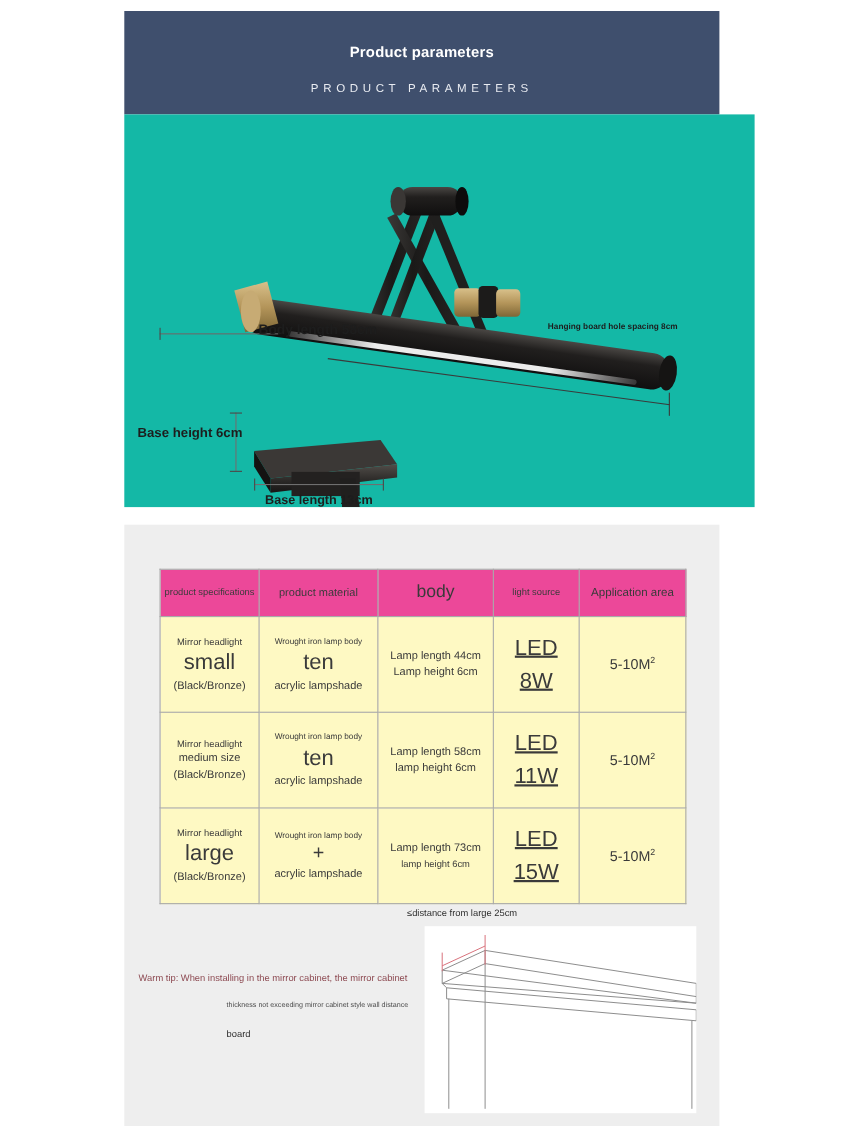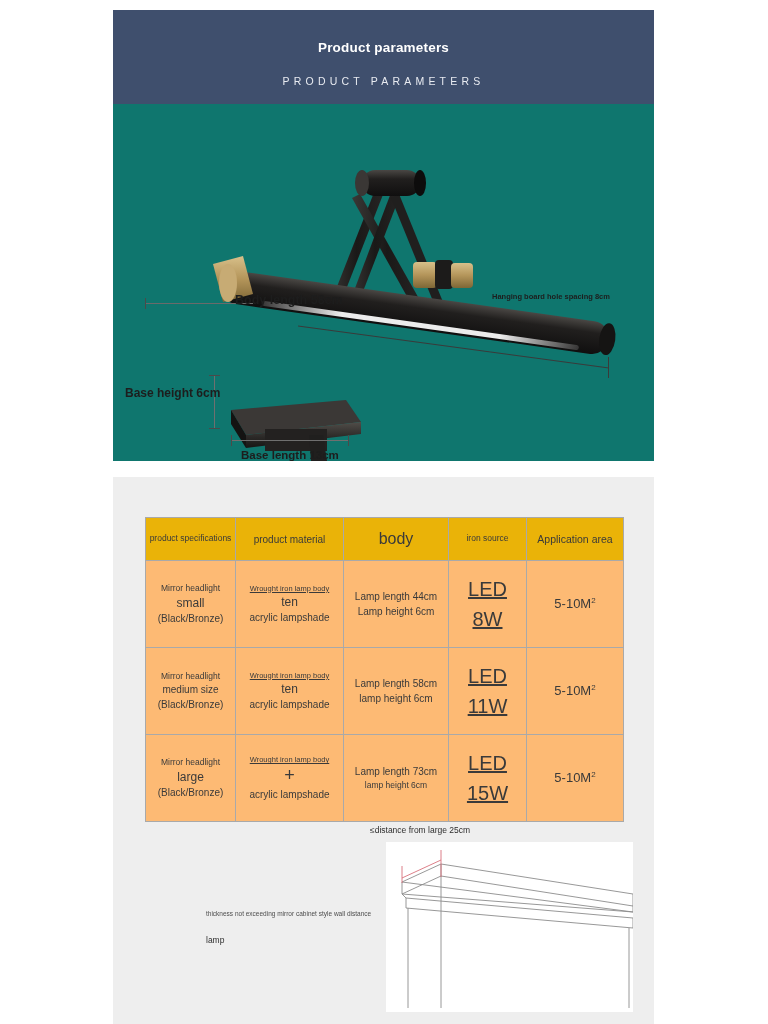--- a/index.html
+++ b/index.html
@@ -54,22 +54,23 @@
     letter-spacing: 4.2px;
   }
 
   
   .panel-diagram {
     position: absolute;
     left: 113px;
     top: 104px;
     width: 541px;
     height: 357px;
-    background: #0f766e;
+    background: #14b8a6;
     overflow: hidden;
+    padding-left: 32px;
   }
 
   .dim-label {
     position: absolute;
     color: #1d1d1d;
     white-space: nowrap;
     line-height: 1.25;
   }
 
   .lbl-body {
@@ -83,21 +84,21 @@
     font-weight: bold;
   }
   .lbl-base-l {
     left: 128px; top: 344px;
     font-size: 11.5px;
     font-weight: bold;
   }
   .lbl-hang {
     left: 379px; top: 188px;
     font-size: 7.5px;
-    text-align: left;
+    text-align: center;
     width: 130px;
     font-weight: bold;
   }
 
   
   .rule {
     position: absolute;
     background: #4a4a4a;
   }
   .rule-h { height: 1px; }
@@ -145,38 +146,38 @@
   }
   .spec-table th,
   .spec-table td {
     border: 1px solid #a9a9a9;
     text-align: center;
     vertical-align: middle;
     color: #3a3a3a;
     padding: 4px 2px;
   }
   .spec-table thead th {
-    background: #eab308;
+    background: #ec4899;
     height: 34px;
     font-weight: normal;
   }
   .spec-table tbody td {
-    background: #fdba74;
+    background: #fef9c3;
     height: 78px;
   }
 
   .th-sm   { font-size: 8.5px; line-height: 1.35; }
   .th-md   { font-size: 10px; }
   .th-lg   { font-size: 16px; }
   .th-app  { font-size: 10.5px; }
 
-  .c-tiny   { font-size: 7.5px; line-height: 1.5; display:block;text-decoration:underline; }
+  .c-tiny   { font-size: 7.5px; line-height: 1.5; display:block; }
   .c-small  { font-size: 8.5px; line-height: 1.5; display:block; }
   .c-mid    { font-size: 10px; line-height: 1.5; display:block; }
-  .c-big    { font-size: 12px; line-height: 1.35; display:block; }
+  .c-big    { font-size: 20px; line-height: 1.35; display:block; }
   .c-plus   { font-size: 18px; line-height: 1.2; display:block; }
   .c-led    { font-size: 20px; line-height: 1.5; display:block;text-decoration:underline; }
   .c-area   { font-size: 13px; display:block; }
   .c-area sup { font-size: 8px; }
 
   .col-spec { width: 90px; }
   .col-mat  { width: 108px; }
   .col-size { width: 105px; }
   .col-src  { width: 78px; }
   .col-app  { width: 97px; }
@@ -342,21 +343,21 @@
           <col class="col-mat">
           <col class="col-size">
           <col class="col-src">
           <col class="col-app">
       </colgroup>
       <thead>
         <tr>
           <th class="th-sm">product specifications</th>
           <th class="th-md">product material</th>
           <th class="th-lg">body</th>
-          <th class="th-sm">iron source</th>
+          <th class="th-sm">light source</th>
           <th class="th-app">Application area</th>
         </tr>
       </thead>
       <tbody>
         <tr>
           <td>
             <span class="c-small">Mirror headlight</span>
             <span class="c-big">small</span>
             <span class="c-mid">(Black/Bronze)</span>
           </td>
@@ -421,22 +422,23 @@
           </td>
           <td>
             <span class="c-area"><span>5-10M</span><sup>2</sup></span>
           </td>
         </tr>
       </tbody>
     </table>
 
     <div class="wall-note">≤distance from large 25cm</div>
 
+    <div class="tip-main">Warm tip: When installing in the mirror cabinet, the mirror cabinet</div>
     <div class="tip-sub">thickness not exceeding mirror cabinet style wall distance</div>
-    <div class="tip-cover">lamp</div>
+    <div class="tip-cover">board</div>
 
     <div class="cab-box">
       <svg class="cab-svg" viewBox="0 0 247 170">
         <g fill="none" stroke="#8c8c8c" stroke-width="0.9">
 
           <path d="M16 40 L55 22 L247 52 L247 70 Z"></path>
           <path d="M16 40 L16 52 L55 34 L55 22"></path>
           <path d="M16 52 L247 70"></path>
           <path d="M20 56 L247 76"></path>
           <path d="M16 52 L20 56"></path>

